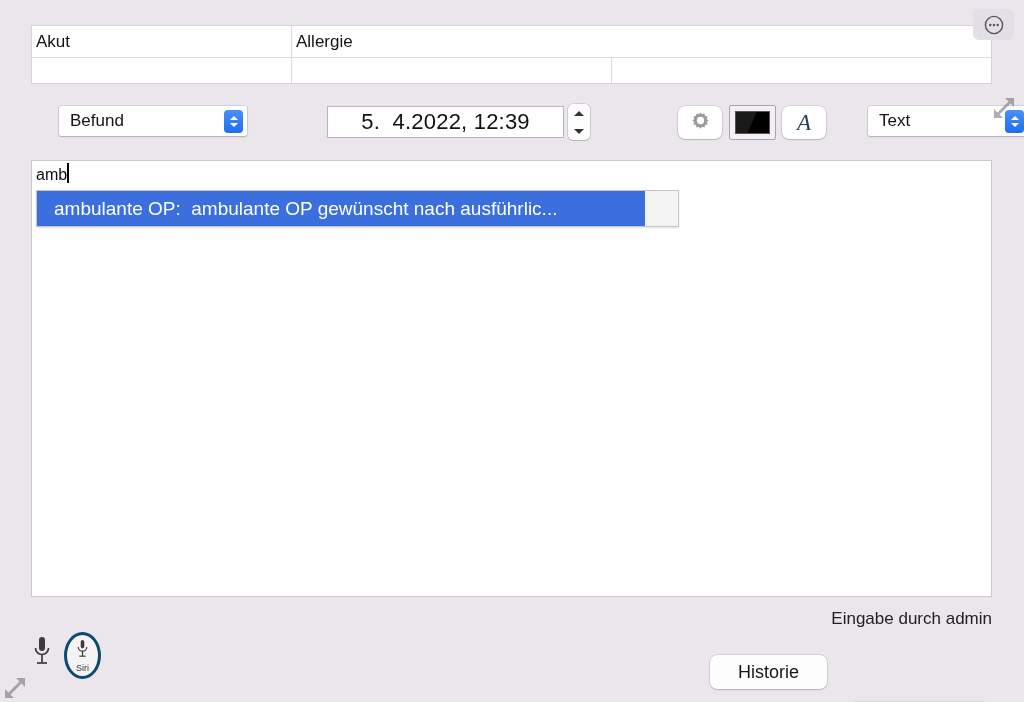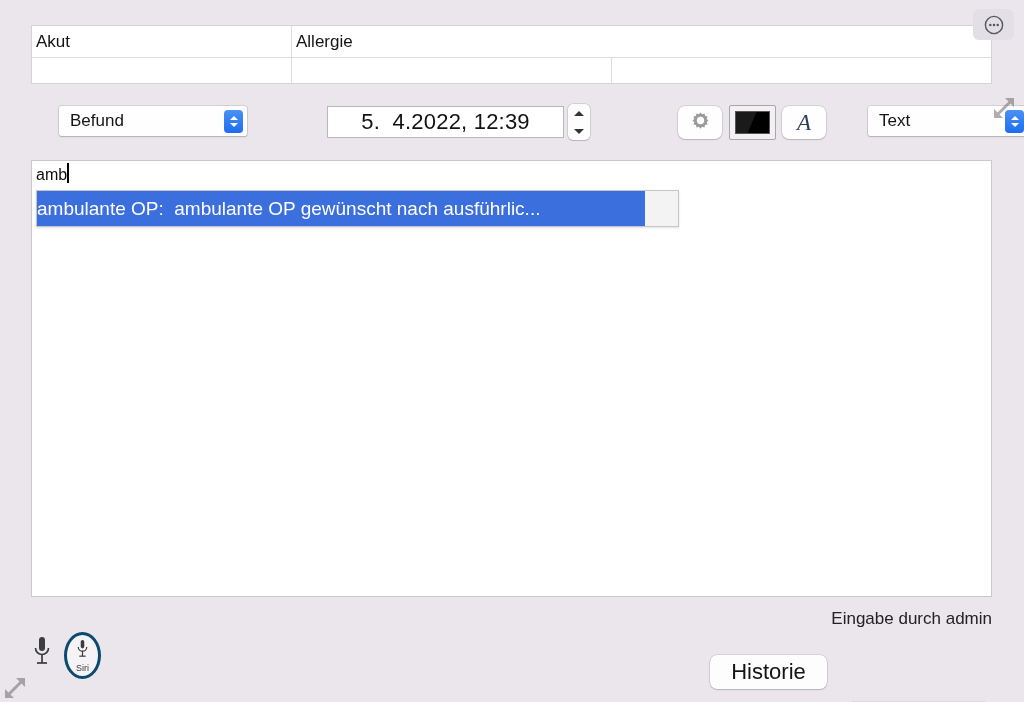--- a/index.html
+++ b/index.html
@@ -247,20 +247,21 @@
     overflow: hidden;
   }
   .ac-item {
     width: 608px;
     height: 100%;
     background: #3a6fdd;
     color: #ffffff;
     font-size: 19px;
     display: flex;
     align-items: center;
+    padding-left: 17px;
     white-space: pre;
     overflow: hidden;
   }
 
   
   .footer-note {
     position: absolute;
     right: 32px;
     top: 609px;
     font-size: 17px;
@@ -295,21 +296,21 @@
     margin-top: 1px;
   }
 
   .btn {
     position: absolute;
     height: 34px;
     border-radius: 7px;
     display: flex;
     align-items: center;
     justify-content: center;
-    font-size: 22px;
+    font-size: 18px;
     white-space: nowrap;
   }
   #btn-historie {
     left: 710px; top: 655px; width: 117px;
     background: #fdfdfd;
     color: #141414;
     box-shadow: 0 0 0 0.5px rgba(0,0,0,0.18), 0 1px 1.5px rgba(0,0,0,0.15);
   }
   #btn-ok {
     left: 847px; top: 655px; width: 144px;

